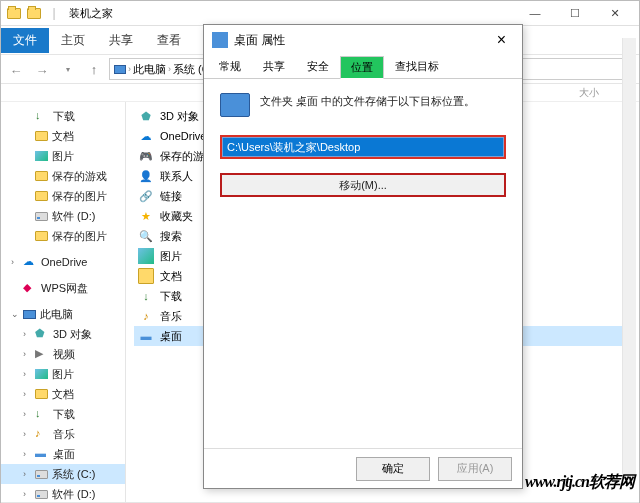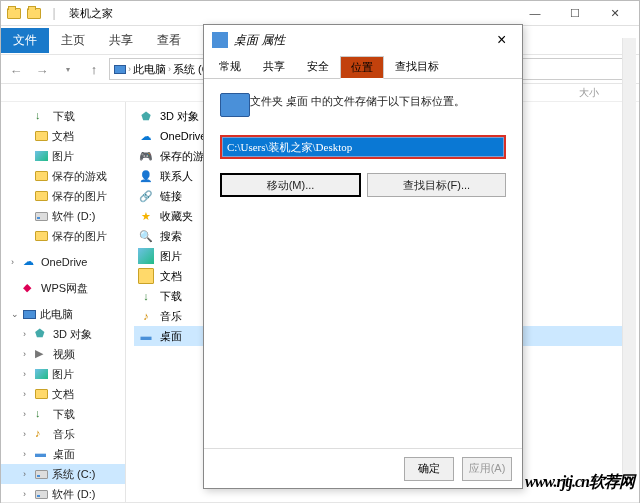--- a/index.html
+++ b/index.html
@@ -44,39 +44,39 @@
 
 .content-pane { flex: 1; padding: 4px 8px; }
 .cp-item { display: flex; align-items: center; height: 20px; gap: 6px; font-size: 11px; padding-left: 4px; }
 .cp-item.sel { background: #cce8ff; }
 .cp-ic { width: 16px; height: 16px; display: inline-flex; align-items: center; justify-content: center; }
 
 .statusbar { height: 22px; border-top: 1px solid #e5e5e5; display: flex; align-items: center; padding: 0 8px; font-size: 11px; color: #444; }
 
 
 .props { position: absolute; top: 24px; left: 203px; width: 320px; height: 465px; background: #fff; border: 1px solid #888; box-shadow: 2px 2px 8px rgba(0,0,0,.2); display: flex; flex-direction: column; }
-.props-title { height: 30px; display: flex; align-items: center; padding: 0 8px; font-size: 12px; font-style: italic; }
+.props-title { height: 30px; display: flex; align-items: center; padding: 0 8px; font-size: 12px; }
 .props-title .pt-ic { width: 16px; height: 16px; background: #4a90d9; margin-right: 6px; }
 .props-close { margin-left: auto; font-size: 16px; padding: 0 8px; }
 .props-tabs { display: flex; border-bottom: 1px solid #ccc; padding: 0 4px; height: 24px; font-size: 11px; }
 .ptab { padding: 3px 10px; border: 1px solid transparent; }
-.ptab.active { border: 1px solid #ccc; border-bottom: 1px solid #fff; background: #c2410c; position: relative; top: 1px; }
+.ptab.active { border: 1px solid #ccc; border-bottom: 1px solid #fff; background: #22c55e; position: relative; top: 1px; }
 .props-body { flex: 1; padding: 14px 16px; font-size: 11px; color: #222; }
-.loc-row { display: flex; align-items: flex-start; margin-bottom: 14px; }
+.loc-row { display: flex; align-items: flex-start; gap: 10px; margin-bottom: 14px; }
 .loc-icon { width: 30px; height: 24px; background: #4a90d9; border: 1px solid #2a5a99; border-radius: 2px; flex-shrink: 0; }
 .loc-desc { line-height: 1.5; }
 .loc-text { line-height: 1.7; margin-bottom: 18px; }
 .path-input { width: 100%; border: 2px solid #d93025; padding: 0; }
 .path-input input { width: 100%; border: 1px solid #7a9fd4; padding: 3px 4px; font-size: 11px; background: #fff; color: #000; outline: none; }
 .path-input input::selection { background: #0a78d4; color: #fff; }
 .btn-row { display: flex; gap: 6px; margin-top: 14px; }
 .pbtn { flex: 1; height: 24px; border: 1px solid #aaa; background: #f0f0f0; font-size: 11px; display: flex; align-items: center; justify-content: center; }
-.pbtn.hl { border: 2px solid #000000; }
+.pbtn.hl { border: 2px solid #b91c1c; }
 .props-footer { height: 40px; border-top: 1px solid #ddd; display: flex; align-items: center; justify-content: flex-end; gap: 8px; padding: 0 10px; }
-.fbtn { width: 50px; height: 24px; border: 1px solid #aaa; background: #f0f0f0; font-size: 11px; display: flex; align-items: center; justify-content: center; }
+.fbtn { width: 74px; height: 24px; border: 1px solid #aaa; background: #f0f0f0; font-size: 11px; display: flex; align-items: center; justify-content: center; }
 
 
 .watermark { position: absolute; right: 6px; bottom: 10px; font-size: 16px; font-weight: bold; color: #000; font-family: "SimSun", serif; letter-spacing: -1px; font-style: italic; }
 
 
 .scroll-right { position: absolute; right: 3px; top: 37px; width: 14px; height: 440px; background: #f0f0f0; border-left: 1px solid #e5e5e5; }
 </style>
 </head>
 <body>
 
@@ -290,25 +290,24 @@
     <span class="ptab">查找目标</span>
   </div>
   <div class="props-body">
     <div class="loc-row">
       <div class="loc-icon"></div>
       <div class="loc-desc">文件夹 桌面 中的文件存储于以下目标位置。</div>
     </div>
     <div class="loc-text">
     </div>
     <div class="path-input">
-      <input type="text" style="background: rgb(10, 120, 212); color: rgb(255, 255, 255); font-family: Liberation Serif, serif;" value="C:\Users\装机之家\Desktop">
+      <input type="text" style="background: rgb(10, 120, 212); color: rgb(255, 255, 255);" value="C:\Users\装机之家\Desktop">
     </div>
     <div class="btn-row">
       <div class="pbtn hl">移动(M)...</div>
-      <div class="pbtn">查找目标(F)...</div>
     </div>
   </div>
   <div class="props-footer">
     <div class="fbtn">确定</div>
     <div class="fbtn" style="color:#999">应用(A)</div>
   </div>
 </div>
 
 <div class="watermark">www.rjtj.cn软荐网</div>
 

